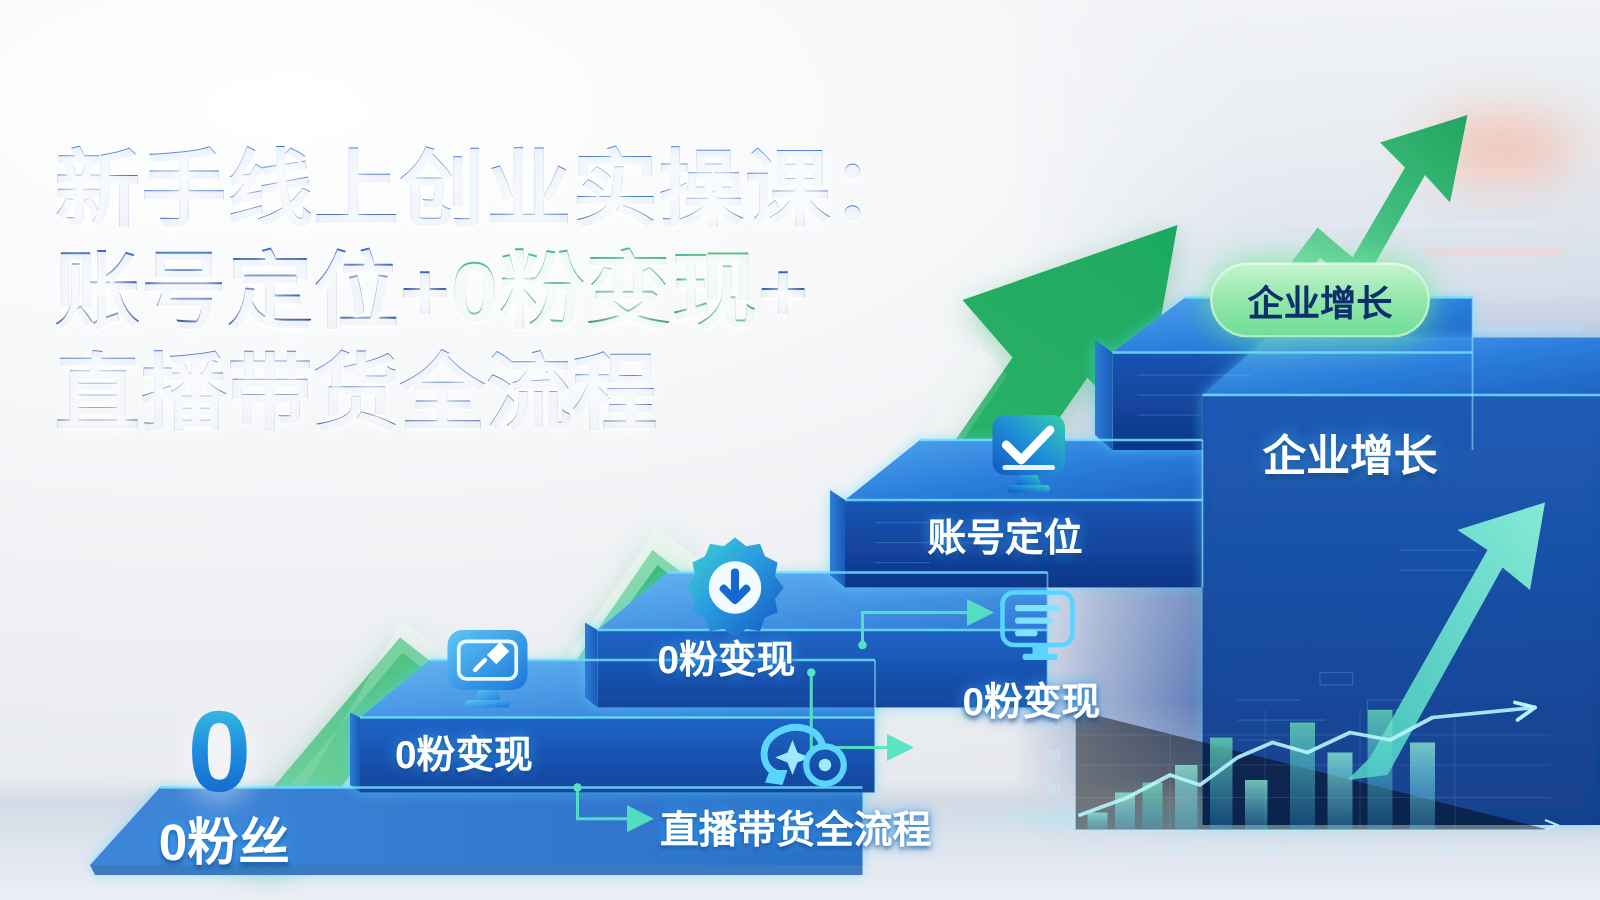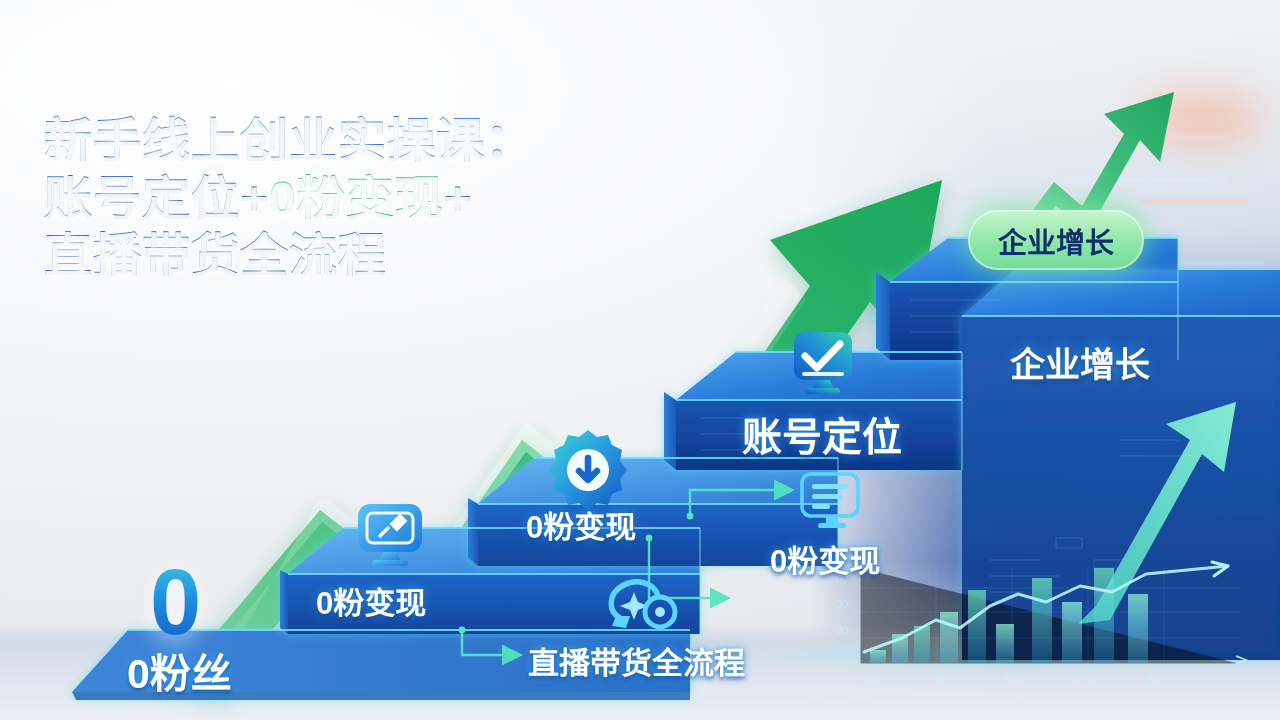--- a/index.html
+++ b/index.html
@@ -22,21 +22,21 @@
   }
   .streak{position:absolute;height:3px;border-radius:3px;filter:blur(1.6px);opacity:.75;}
   .blob{position:absolute;border-radius:50%;filter:blur(22px);}
   
   .floor{position:absolute;left:0;bottom:0;width:1280px;height:96px;
     background:linear-gradient(180deg, rgba(215,222,232,.0) 0%, rgba(207,216,228,.85) 18%, rgba(224,230,239,.95) 60%, rgba(235,239,245,1) 100%);}
   .floor-glow{position:absolute;left:660px;bottom:52px;width:620px;height:26px;
     background:radial-gradient(50% 60% at 50% 50%, rgba(150,235,255,.85), rgba(150,235,255,0) 72%);filter:blur(5px);}
   
   .headline{position:absolute;left:44px;top:112px;width:700px;z-index:40;
-    font-weight:700;font-size:48px;line-height:1.20;letter-spacing:1px;
+    font-weight:700;font-size:68px;line-height:1.20;letter-spacing:1px;
     text-shadow:0 3px 10px rgba(255,255,255,.9), 0 1px 0 rgba(255,255,255,.9);}
   .headline .ln{white-space:nowrap;}
   .c-blue{color:#1552b8;background:linear-gradient(180deg,#1f63d6 0%,#103f96 100%);
     -webkit-background-clip:text;background-clip:text;-webkit-text-fill-color:transparent;}
   .c-navy{color:#0f3f96;background:linear-gradient(180deg,#1a55bd 0%,#0b2f7a 100%);
     -webkit-background-clip:text;background-clip:text;-webkit-text-fill-color:transparent;}
   .c-green{color:#17a05a;background:linear-gradient(180deg,#27b06a 0%,#0e7f58 100%);
     -webkit-background-clip:text;background-clip:text;-webkit-text-fill-color:transparent;}
   
   .step-label{position:absolute;z-index:30;color:#fff;font-weight:700;white-space:nowrap;
@@ -322,21 +322,21 @@
           <stop offset="48%" stop-color="#1f8fd8"></stop>
           <stop offset="100%" stop-color="#1258c0"></stop>
       </linearGradient>
     </defs>
     <rect x="4" y="2" width="58" height="48" rx="10" fill="url(#gIco3)"></rect>
     <path d="M15,26 L27,38 L50,14" stroke="#ffffff" stroke-width="7" fill="none" stroke-linecap="round" stroke-linejoin="round"></path>
     <rect x="12" y="42" width="42" height="4" rx="2" fill="#ffffff" opacity=".9"></rect>
     <path d="M26,50 L40,50 L44,60 L22,60 Z" fill="url(#gIco3)"></path>
     <rect x="16" y="58" width="34" height="6" rx="3" fill="url(#gIco3)"></rect>
   </svg>
-  <div class="step-label" style="left:742px;top:405px;font-size:40px;">账号定位</div>
+  <div class="step-label" style="left:742px;top:405px;font-size:31px;">账号定位</div>
 
   <div class="badge-pill" style="left:968px;top:210px;">企业增长</div>
 
   <div class="step-label" style="left:1010px;top:336px;font-size:35px;text-shadow:0 0 14px rgba(70,180,255,.9),0 3px 6px rgba(2,20,60,.8);">企业增长</div>
 
   <svg class="ico" style="left:796px;top:470px;" width="72" height="66" viewBox="0 0 72 66">
     <rect x="6" y="4" width="56" height="42" rx="9" fill="none" stroke="#5bd4ff" stroke-width="3.6"></rect>
     <rect x="16" y="14" width="36" height="5" rx="2.5" fill="#7fe2ff"></rect>
     <rect x="16" y="24" width="30" height="5" rx="2.5" fill="#7fe2ff"></rect>
     <rect x="16" y="34" width="18" height="5" rx="2.5" fill="#7fe2ff"></rect>

